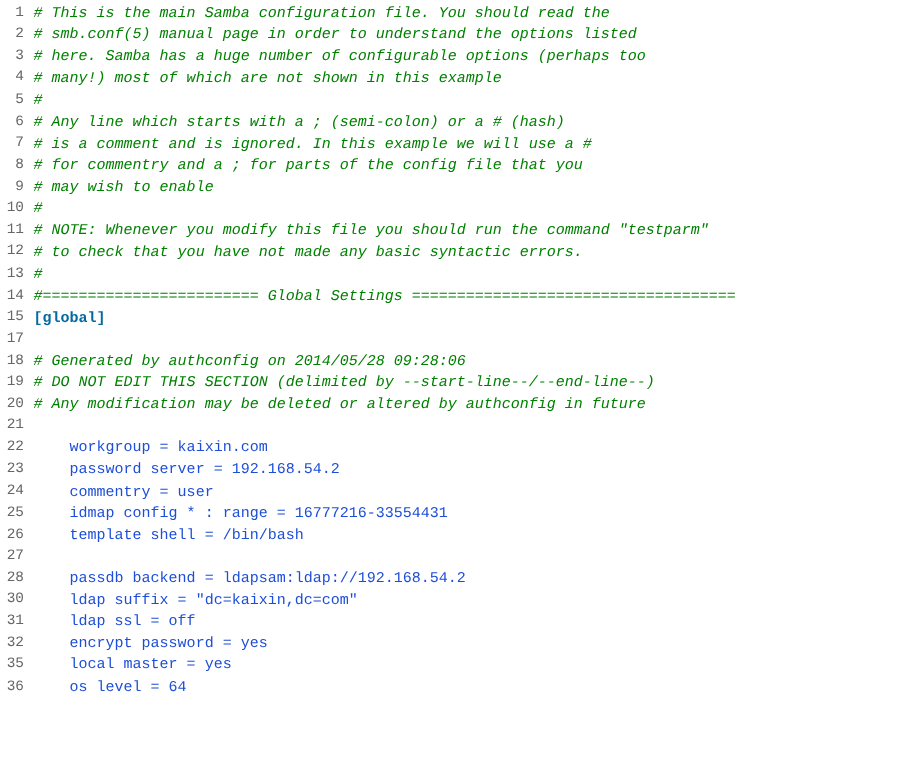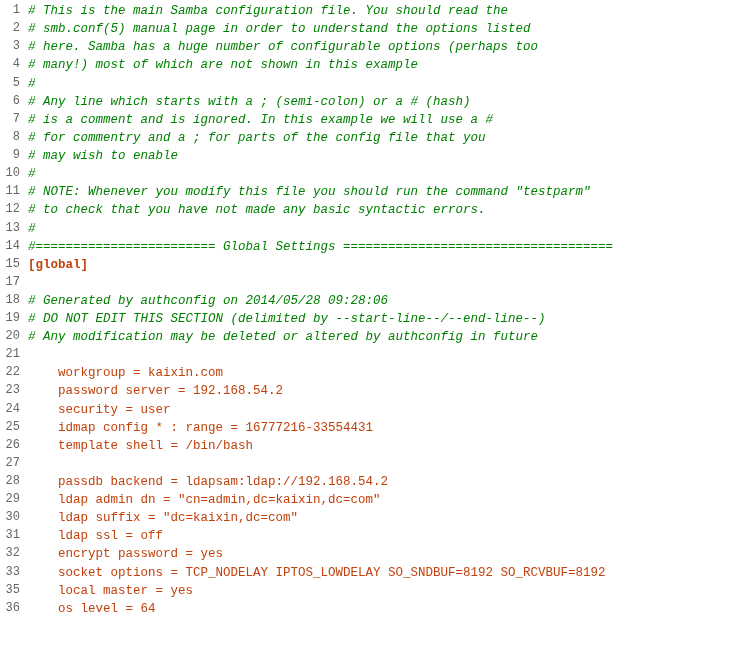--- a/index.html
+++ b/index.html
@@ -37,30 +37,30 @@
       color: #666666;
       min-width: 28px;
       text-align: right;
       padding-right: 8px;
       padding-left: 4px;
       user-select: none;
       flex-shrink: 0;
       font-size: 12px;
     }
     .line-content {
-      color: #c2410c;
+      color: #1d4ed8;
       white-space: pre;
       flex: 1;
     }
     .comment {
       color: #008000;
       font-style: italic;
     }
     .keyword {
-      color: #c2410c;
+      color: #0369a1;
       font-weight: bold;
     }
   </style>
 </head>
 <body>
 
 <div class="code-container">
   <div id="lines-container">
       <div class="line">
         <span class="line-number">1</span>
@@ -145,57 +145,49 @@
       <div class="line">
         <span class="line-number">22</span>
         <span class="line-content">    workgroup = kaixin.com</span>
       </div>
       <div class="line">
         <span class="line-number">23</span>
         <span class="line-content">    password server = 192.168.54.2</span>
       </div>
       <div class="line">
         <span class="line-number">24</span>
-        <span class="line-content">    security = user</span>
+        <span class="line-content">    commentry = user</span>
       </div>
       <div class="line">
         <span class="line-number">25</span>
         <span class="line-content">    idmap config * : range = 16777216-33554431</span>
       </div>
       <div class="line">
         <span class="line-number">26</span>
         <span class="line-content">    template shell = /bin/bash</span>
       </div>
       <div class="line">
         <span class="line-number">27</span>
         <span class="line-content"></span>
       </div>
       <div class="line">
         <span class="line-number">28</span>
         <span class="line-content">    passdb backend = ldapsam:ldap://192.168.54.2</span>
       </div>
       <div class="line">
-        <span class="line-number">29</span>
-        <span class="line-content">    ldap admin dn = "cn=admin,dc=kaixin,dc=com"</span>
-      </div>
-      <div class="line">
         <span class="line-number">30</span>
         <span class="line-content">    ldap suffix = "dc=kaixin,dc=com"</span>
       </div>
       <div class="line">
         <span class="line-number">31</span>
         <span class="line-content">    ldap ssl = off</span>
       </div>
       <div class="line">
         <span class="line-number">32</span>
         <span class="line-content">    encrypt password = yes</span>
-      </div>
-      <div class="line">
-        <span class="line-number">33</span>
-        <span class="line-content">    socket options = TCP_NODELAY IPTOS_LOWDELAY SO_SNDBUF=8192 SO_RCVBUF=8192</span>
       </div>
       <div class="line">
         <span class="line-number">35</span>
         <span class="line-content">    local master = yes</span>
       </div>
       <div class="line">
         <span class="line-number">36</span>
         <span class="line-content">    os level = 64</span>
       </div>
     </div>

